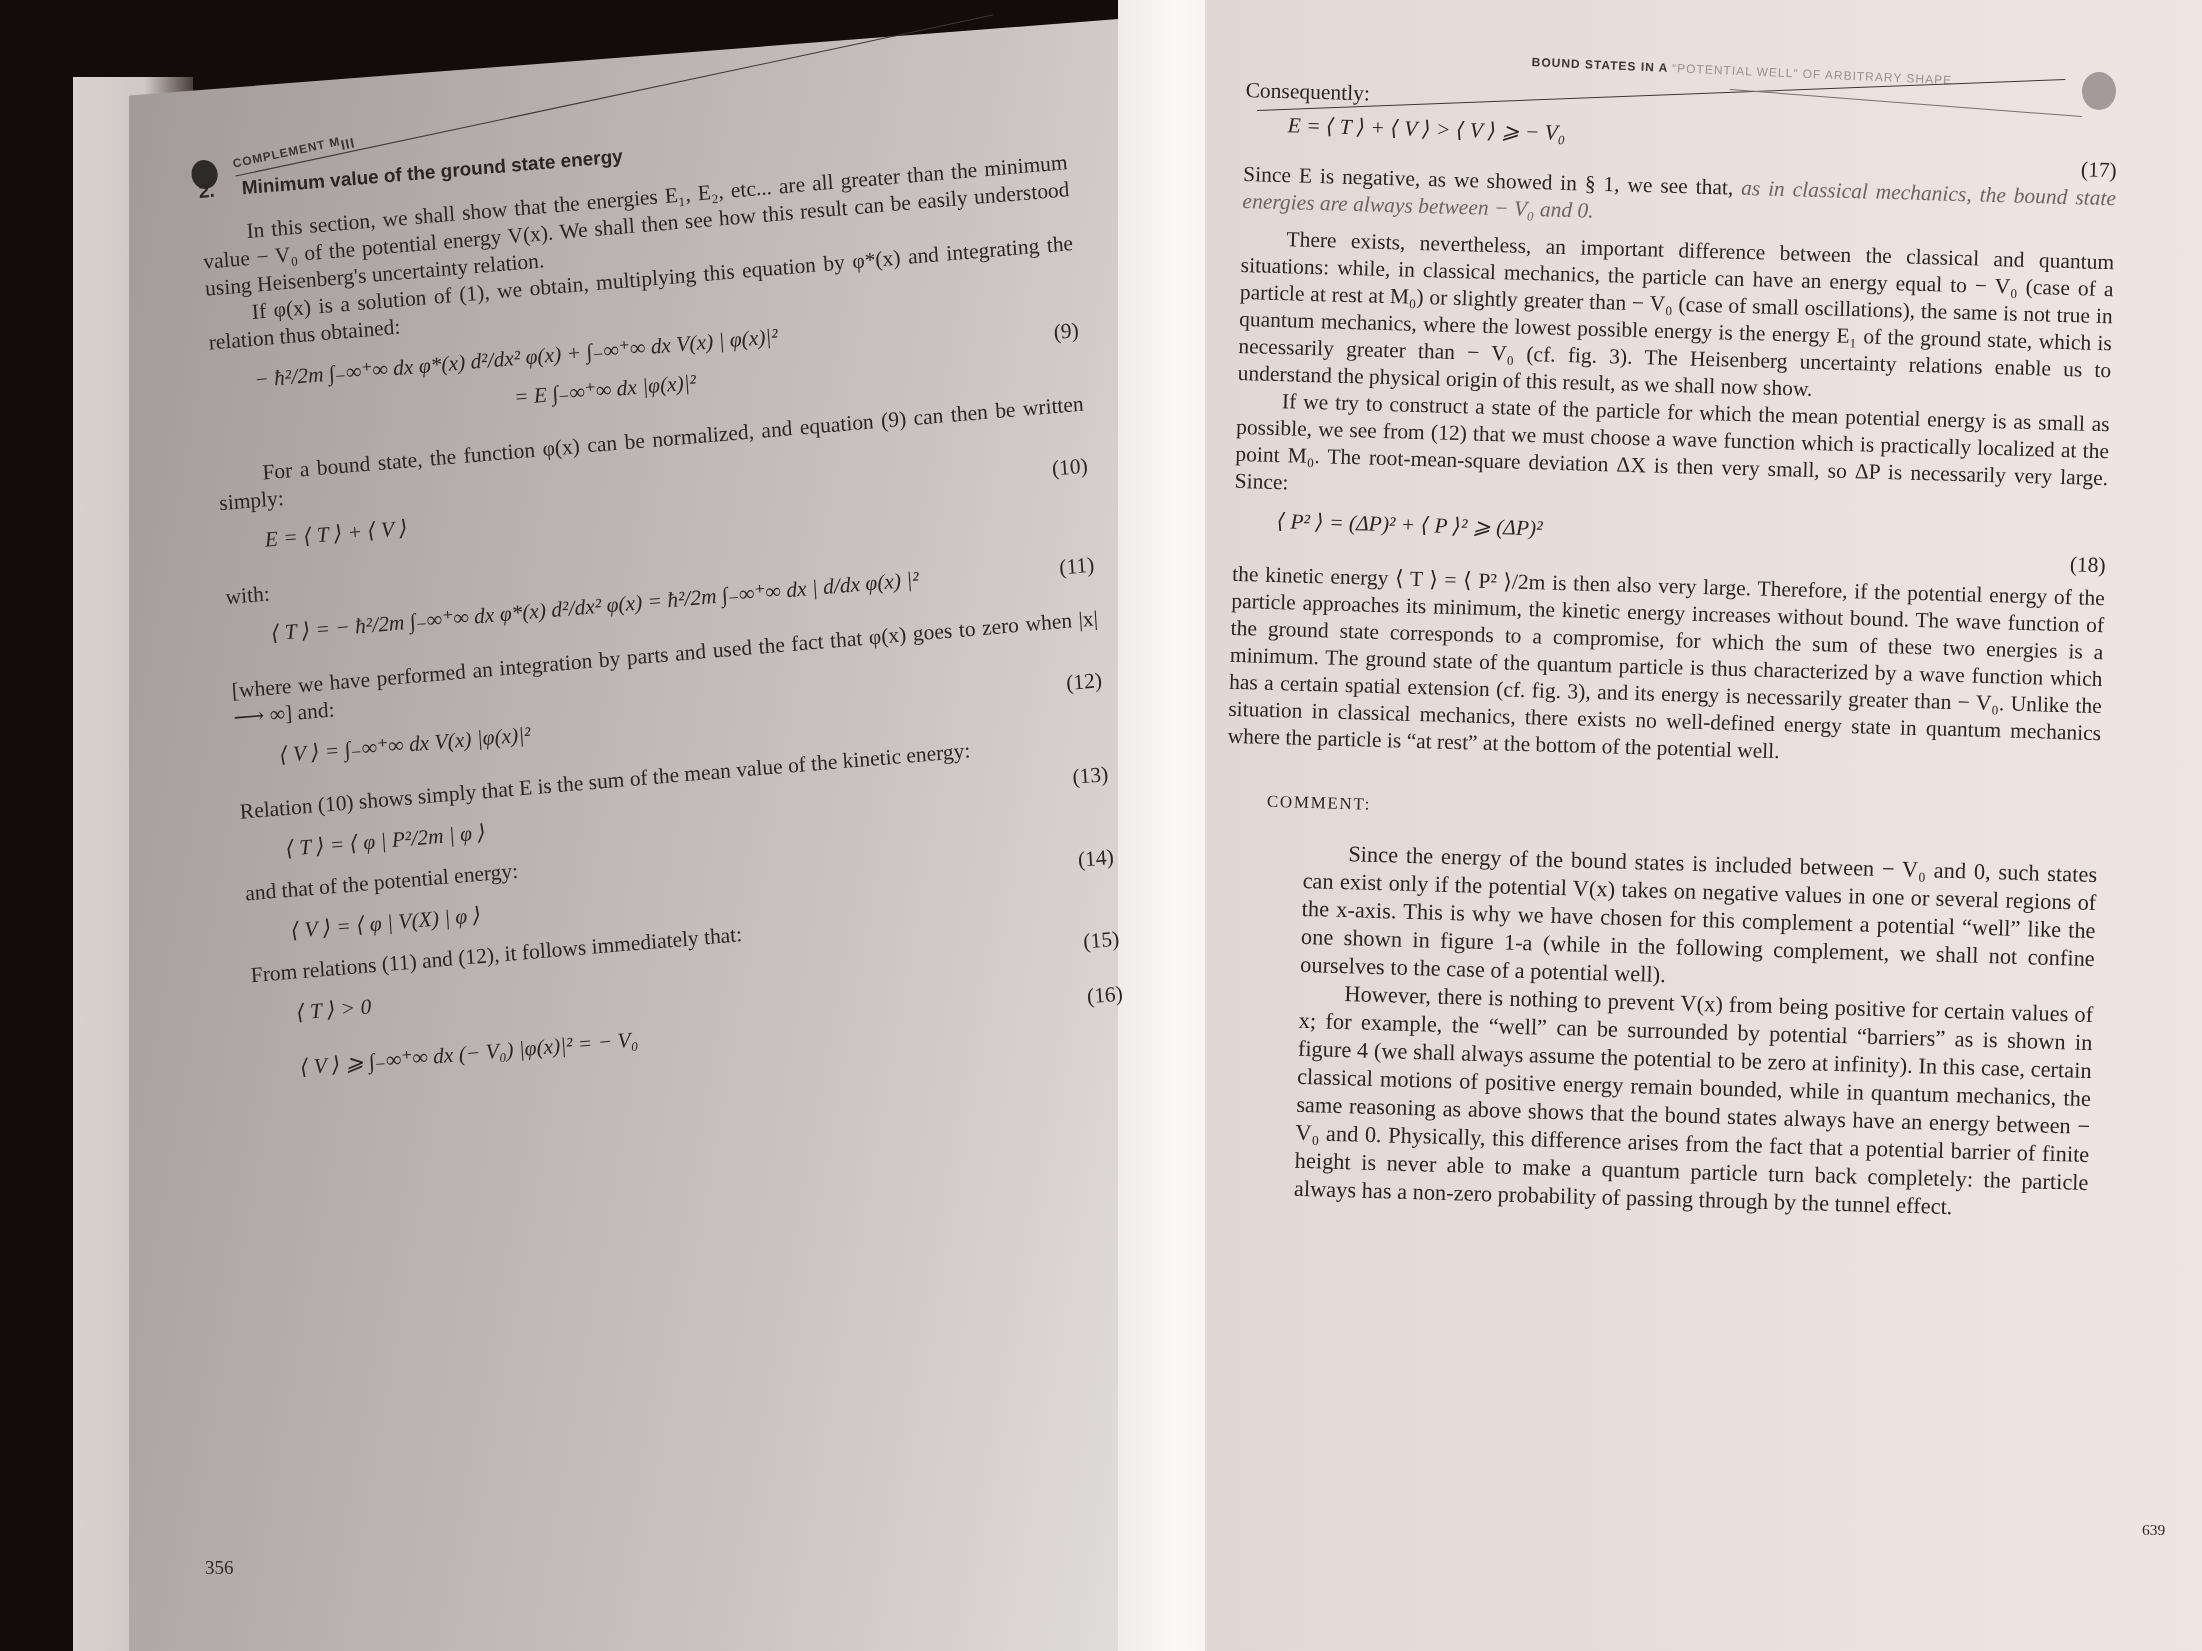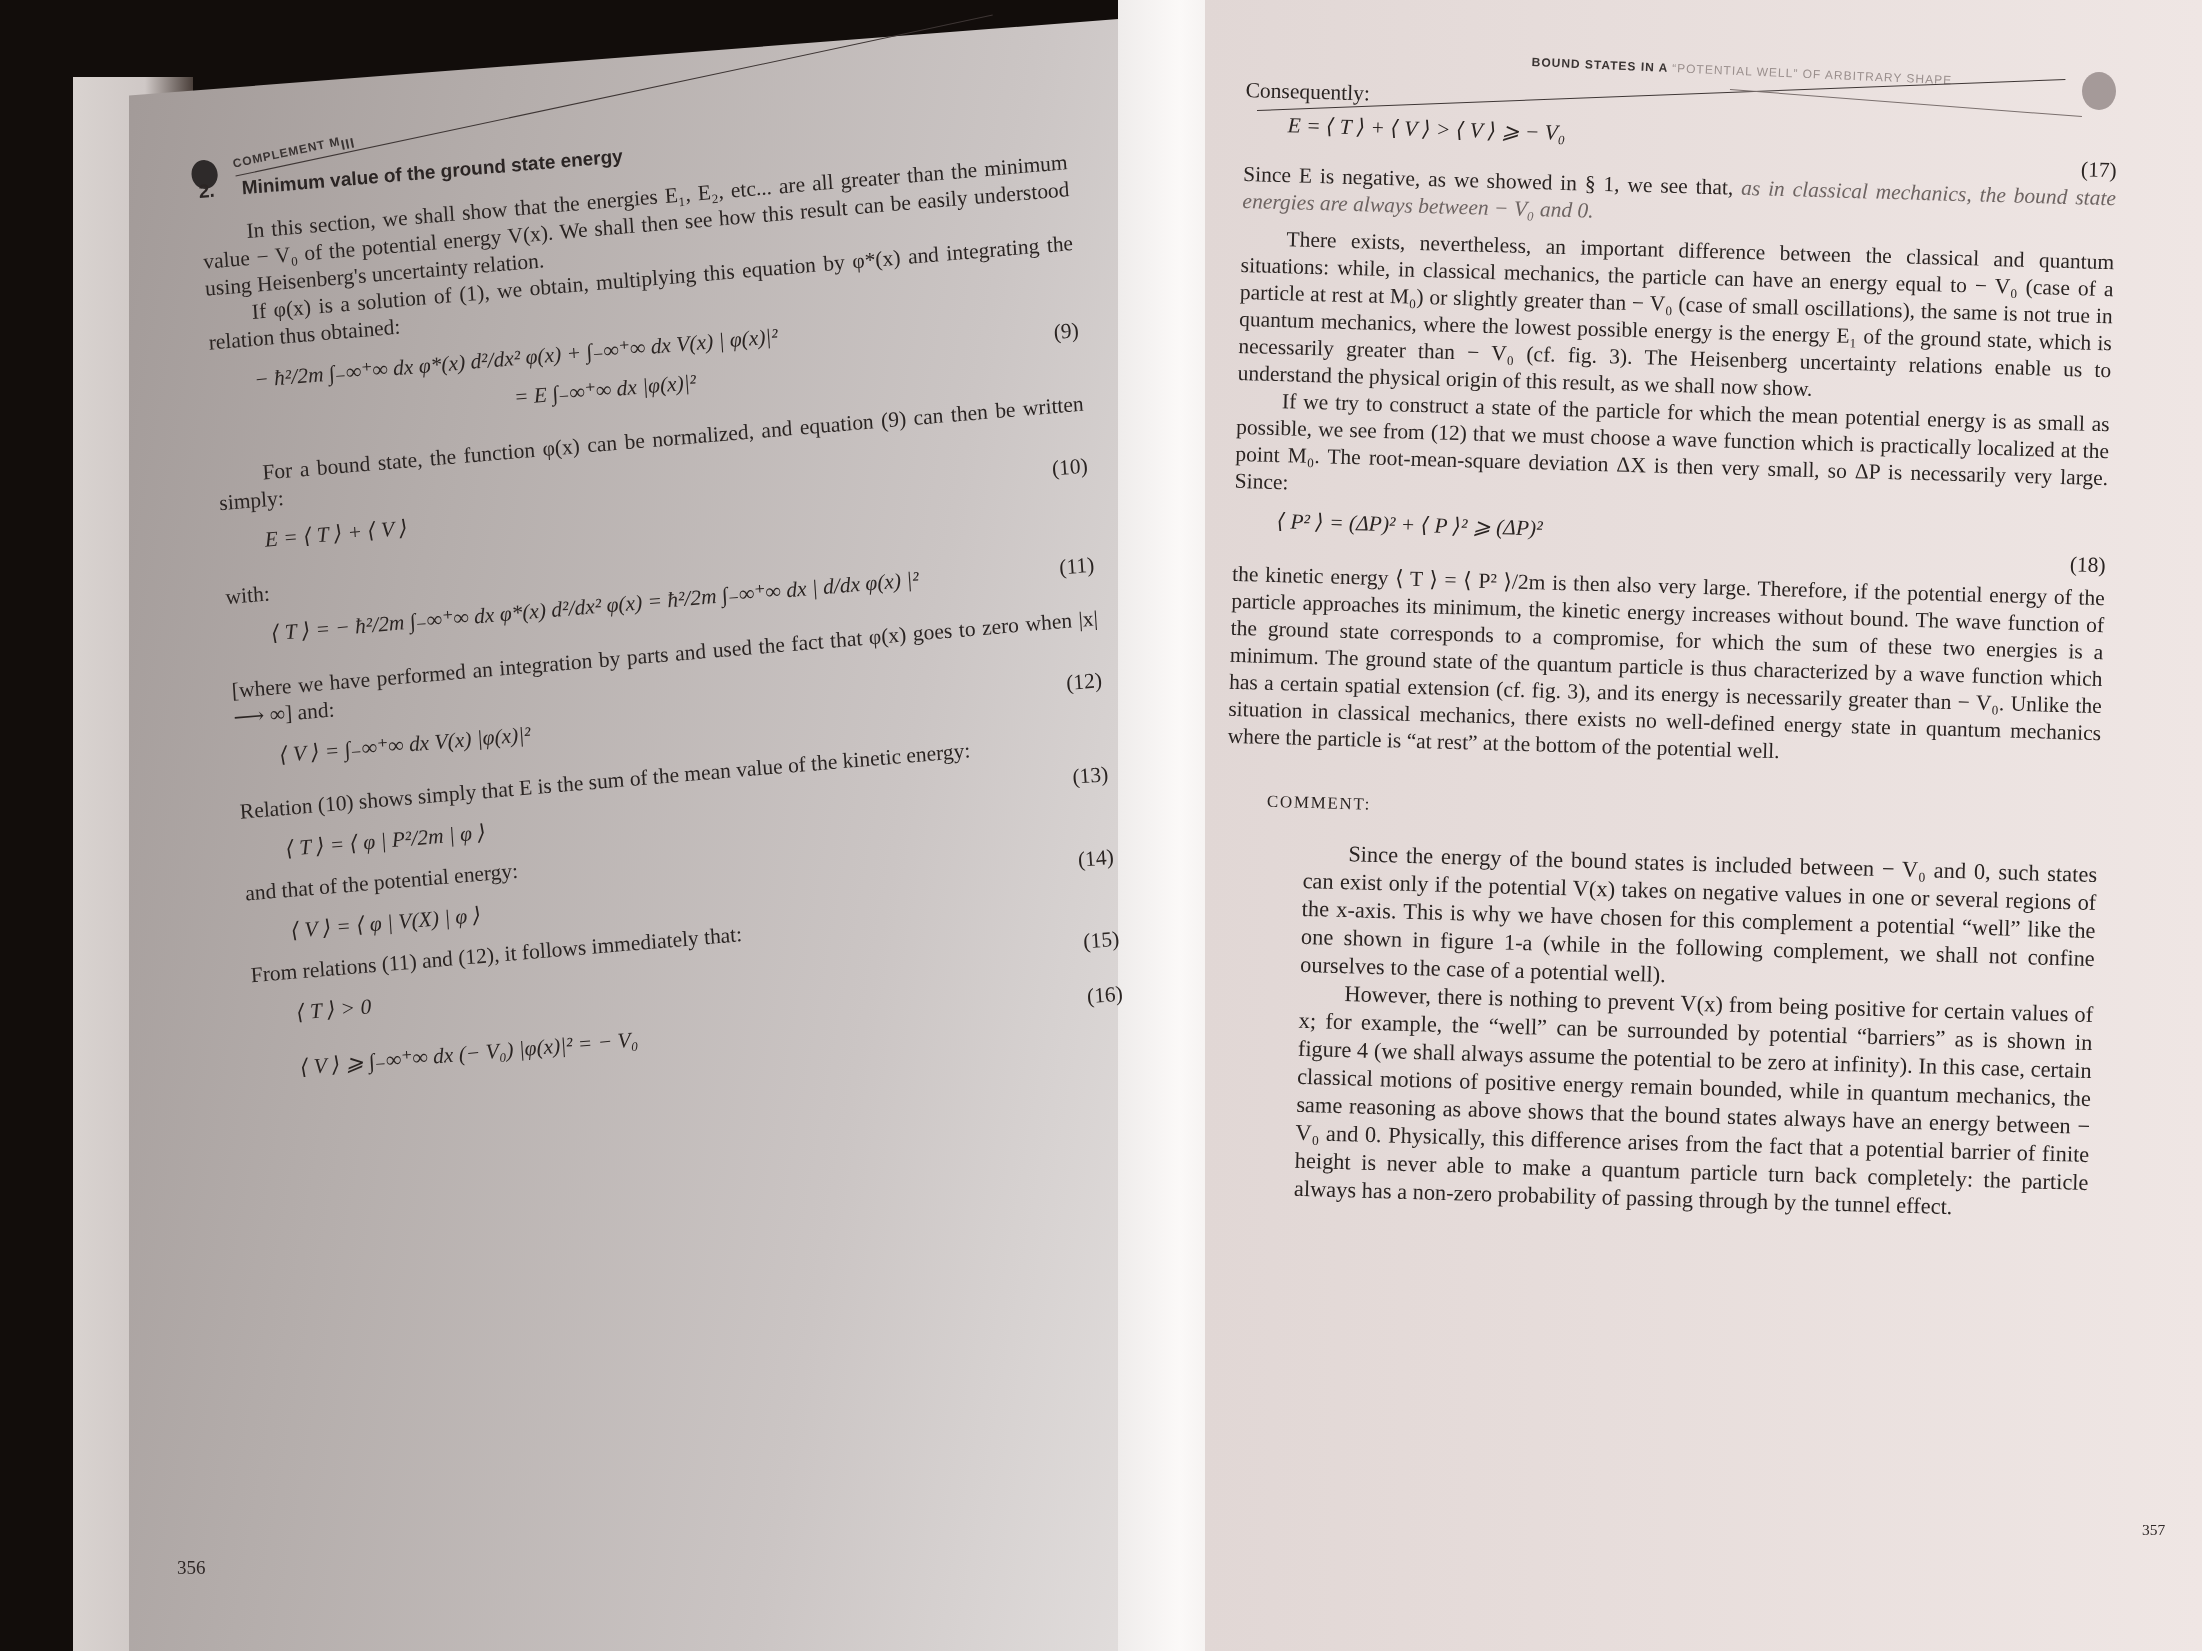--- a/index.html
+++ b/index.html
@@ -158,21 +158,21 @@
   <div class="eq">
     <span>⟨ T ⟩ &gt; 0</span>
     <span class="no high">(15)</span>
   </div>
   <div class="eq">
     <span>⟨ V ⟩ ⩾ ∫₋∞⁺∞ dx (− V₀) |φ(x)|² = − V₀</span>
     <span class="no high">(16)</span>
   </div>
 </div>
 
-<div class="page-num" style="left:177px;top:1557px">356</div>
+<div class="page-num" style="left:205px;top:1557px">356</div>
 
 <div class="running-head-right">
   <div class="rrh-text">
     <span>BOUND STATES IN A </span><span class="faded">“POTENTIAL WELL” OF ARBITRARY SHAPE</span>
   </div>
   <div class="rrh-line"></div>
   <div class="rrh-line2"></div>
 </div>
 <div class="rrh-dot"></div>
 
@@ -193,14 +193,14 @@
   </div>
   <p class="txt">the kinetic energy ⟨ T ⟩ = ⟨ P² ⟩/2m is then also very large. Therefore, if the potential energy of the particle approaches its minimum, the kinetic energy increases without bound. The wave function of the ground state corresponds to a compromise, for which the sum of these two energies is a minimum. The ground state of the quantum particle is thus characterized by a wave function which has a certain spatial extension (cf. fig. 3), and its energy is necessarily greater than − V₀. Unlike the situation in classical mechanics, there exists no well-defined energy state in quantum mechanics where the particle is “at rest” at the bottom of the potential well.</p>
 
   <div class="comment-h">COMMENT:</div>
   <div class="comment">
     <p class="txt indent">Since the energy of the bound states is included between − V₀ and 0, such states can exist only if the potential V(x) takes on negative values in one or several regions of the x-axis. This is why we have chosen for this complement a potential “well” like the one shown in figure 1-a (while in the following complement, we shall not confine ourselves to the case of a potential well).</p>
     <p class="txt indent">However, there is nothing to prevent V(x) from being positive for certain values of x; for example, the “well” can be surrounded by potential “barriers” as is shown in figure 4 (we shall always assume the potential to be zero at infinity). In this case, certain classical motions of positive energy remain bounded, while in quantum mechanics, the same reasoning as above shows that the bound states always have an energy between − V₀ and 0. Physically, this difference arises from the fact that a potential barrier of finite height is never able to make a quantum particle turn back completely: the particle always has a non-zero probability of passing through by the tunnel effect.</p>
   </div>
 </div>
 
-<div class="page-num" style="left:2142px;top:1521px;font-size:15.5px">357</div>
+<div class="page-num" style="left:2142px;top:1521px;font-size:15.5px">639</div>
 
 
 </body></html>

